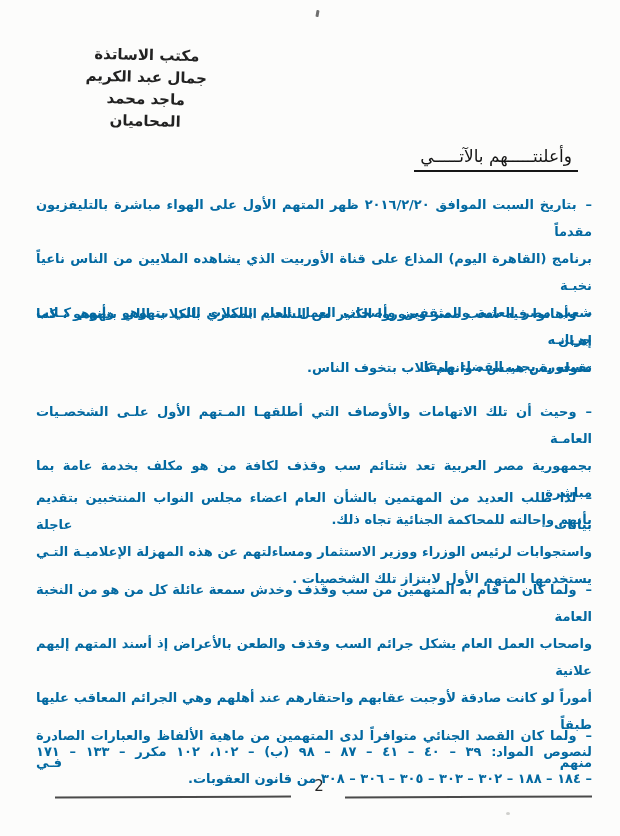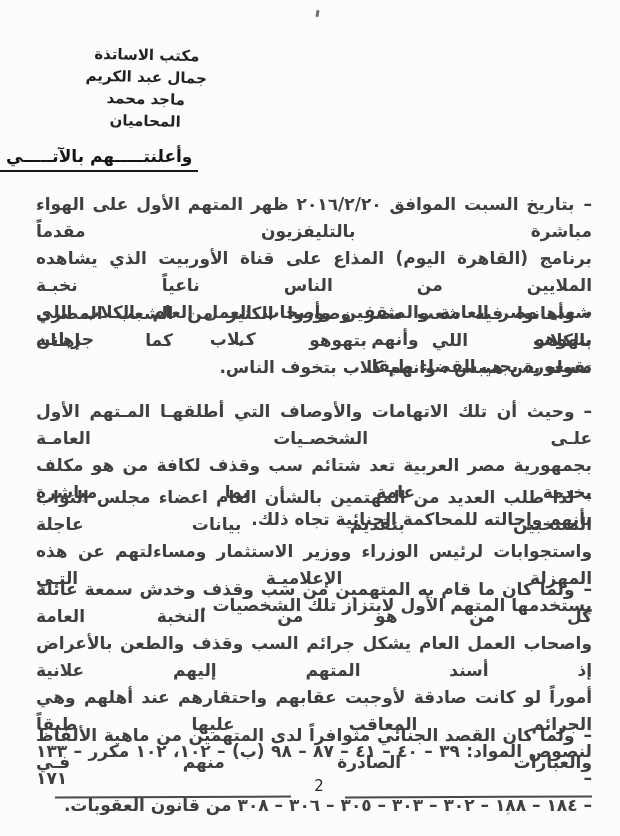--- a/index.html
+++ b/index.html
@@ -18,33 +18,33 @@
     position:absolute;top:44px;left:50px;width:192px;
     text-align:center;
     font-size:15px;line-height:22px;font-weight:bold;
     transform:rotate(1.4deg);
     color:#222;
   }
   .letterhead .lh-line{white-space:nowrap;}
   
   .doc-title{
     position:absolute;top:146px;left:0;width:578px;
-    text-align:left;
-    font-size:17px;font-weight:bold;color:#141414;
+    text-align:right;
+    font-size:17px;font-weight:normal;color:#141414;
   }
   .doc-title .title-text{
     display:inline-block;
     border-bottom:2.5px solid #161616;
     padding:0 6px 4px 6px;
   }
   
   .para{
     position:absolute;right:28px;width:556px;
-    font-size:17px;line-height:27px;font-weight:bold;
-    color:#404040;
+    font-size:13px;line-height:27px;font-weight:bold;
+    color:#0369a1;
   }
   .line{
     text-align:justify;
     text-align-last:justify;
   }
   .line.last{
     text-align:right;
     text-align-last:auto;
   }
   .dash{margin-left:9px;}

